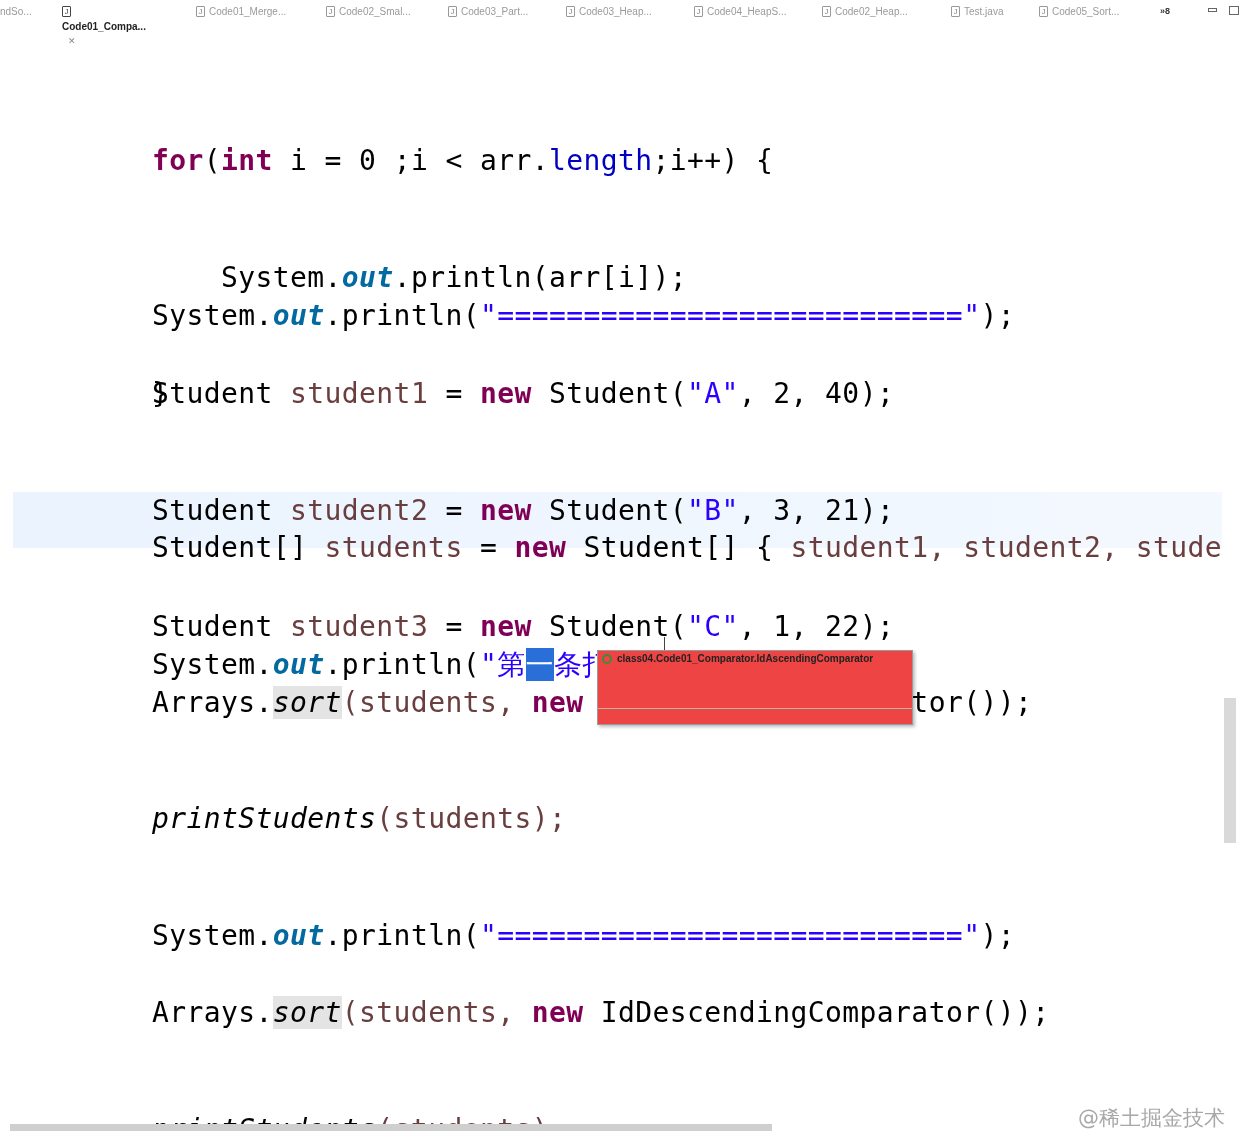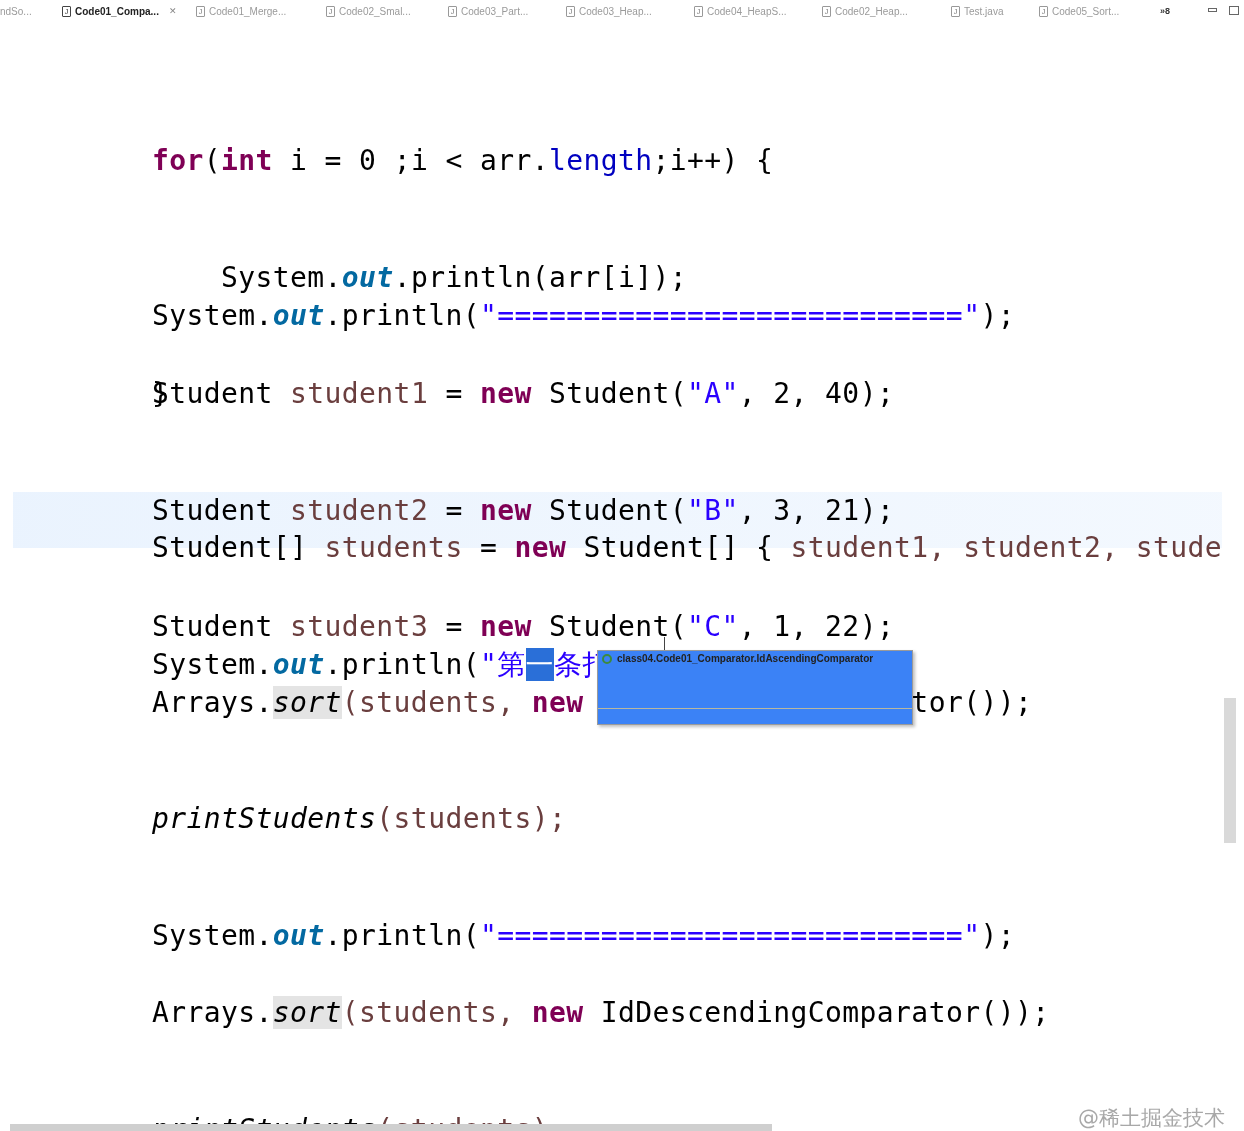--- a/index.html
+++ b/index.html
@@ -3,21 +3,21 @@
 <meta charset="utf-8">
 <style>
   * { box-sizing: border-box; margin: 0; padding: 0; }
   html, body { width: 1244px; height: 1131px; overflow: hidden; background: #ffffff; }
   body { position: relative; font-family: "Liberation Sans", sans-serif; }
 
   
   .tabbar { position: absolute; left: 0; top: 0; width: 1244px; height: 30px; background: #fff; }
   .tab { position: absolute; top: 6px; height: 16px; display: flex; gap: 4px;
          font-size: 10px; color: #9a9a9a; white-space: nowrap; cursor: pointer; }
-  .tab.active { color: #222; font-weight: bold; }
+  .tab.active { color: #222; font-weight: bold; flex-direction: column; }
   .tab .jicon { width: 9px; height: 11px; border: 1px solid #999; border-radius: 1px; font-size: 7px;
                 line-height: 9px; text-align: center; color: #777; font-weight: normal; background:#fff; }
   .tab.active .jicon { border-color: #444; color: #333; }
   .tab .close { font-size: 9px; color: #888; font-weight: normal; margin-left: 6px; }
   .overflow { position: absolute; left: 1160px; top: 6px; font-size: 9px; font-weight: bold; color: #333; }
   .win-min { position: absolute; left: 1208px; top: 8px; width: 9px; height: 4px; border: 1px solid #666; }
   .win-max { position: absolute; left: 1229px; top: 6px; width: 10px; height: 9px; border: 1px solid #666; }
 
   
   .editor { position: absolute; left: 13px; top: 30px; width: 1222px; height: 1095px; overflow: hidden; padding-left: 36px; }
@@ -29,21 +29,21 @@
   .kw { color: #7f0055; font-weight: bold; }
   .str { color: #2a00ff; }
   .fld { color: #0369a1; font-weight: bold; font-style: italic; }
   .fld2 { color: #0000c0; }
   .lv { color: #6a3e3e; }
   .sm { font-style: italic; }
   .sm-hl { font-style: italic; background: #e4e4e4; }
   .sel { background: #2a6fd8; color: #fff; }
 
   
-  .hover { position: absolute; left: 597px; top: 650px; width: 316px; height: 75px; background: #3b82f6;
+  .hover { position: absolute; left: 597px; top: 650px; width: 316px; height: 75px; background: #ef4444;
            border: 1px solid #9a9a9a; box-shadow: 2px 2px 3px rgba(0,0,0,0.25); }
   .hover .title { display: flex; align-items: center; gap: 5px; padding: 2px 4px; font-size: 10px;
                   font-weight: bold; color: #222; }
   .hover .cicon { width: 10px; height: 10px; border-radius: 50%; border: 2px solid #3d8a3d; }
   .hover .footer { position: absolute; left: 0; bottom: 0; width: 100%; height: 16px; border-top: 1px solid #b8b8a0; }
   .caret-i { position: absolute; left: 664px; top: 637px; width: 1px; height: 13px; background: #444; }
 
   
   .vscroll { position: absolute; left: 1222px; top: 30px; width: 22px; height: 1095px; background: #fff; }
   .vthumb { position: absolute; left: 2px; top: 668px; width: 12px; height: 145px; background: #d9d9d9; }

